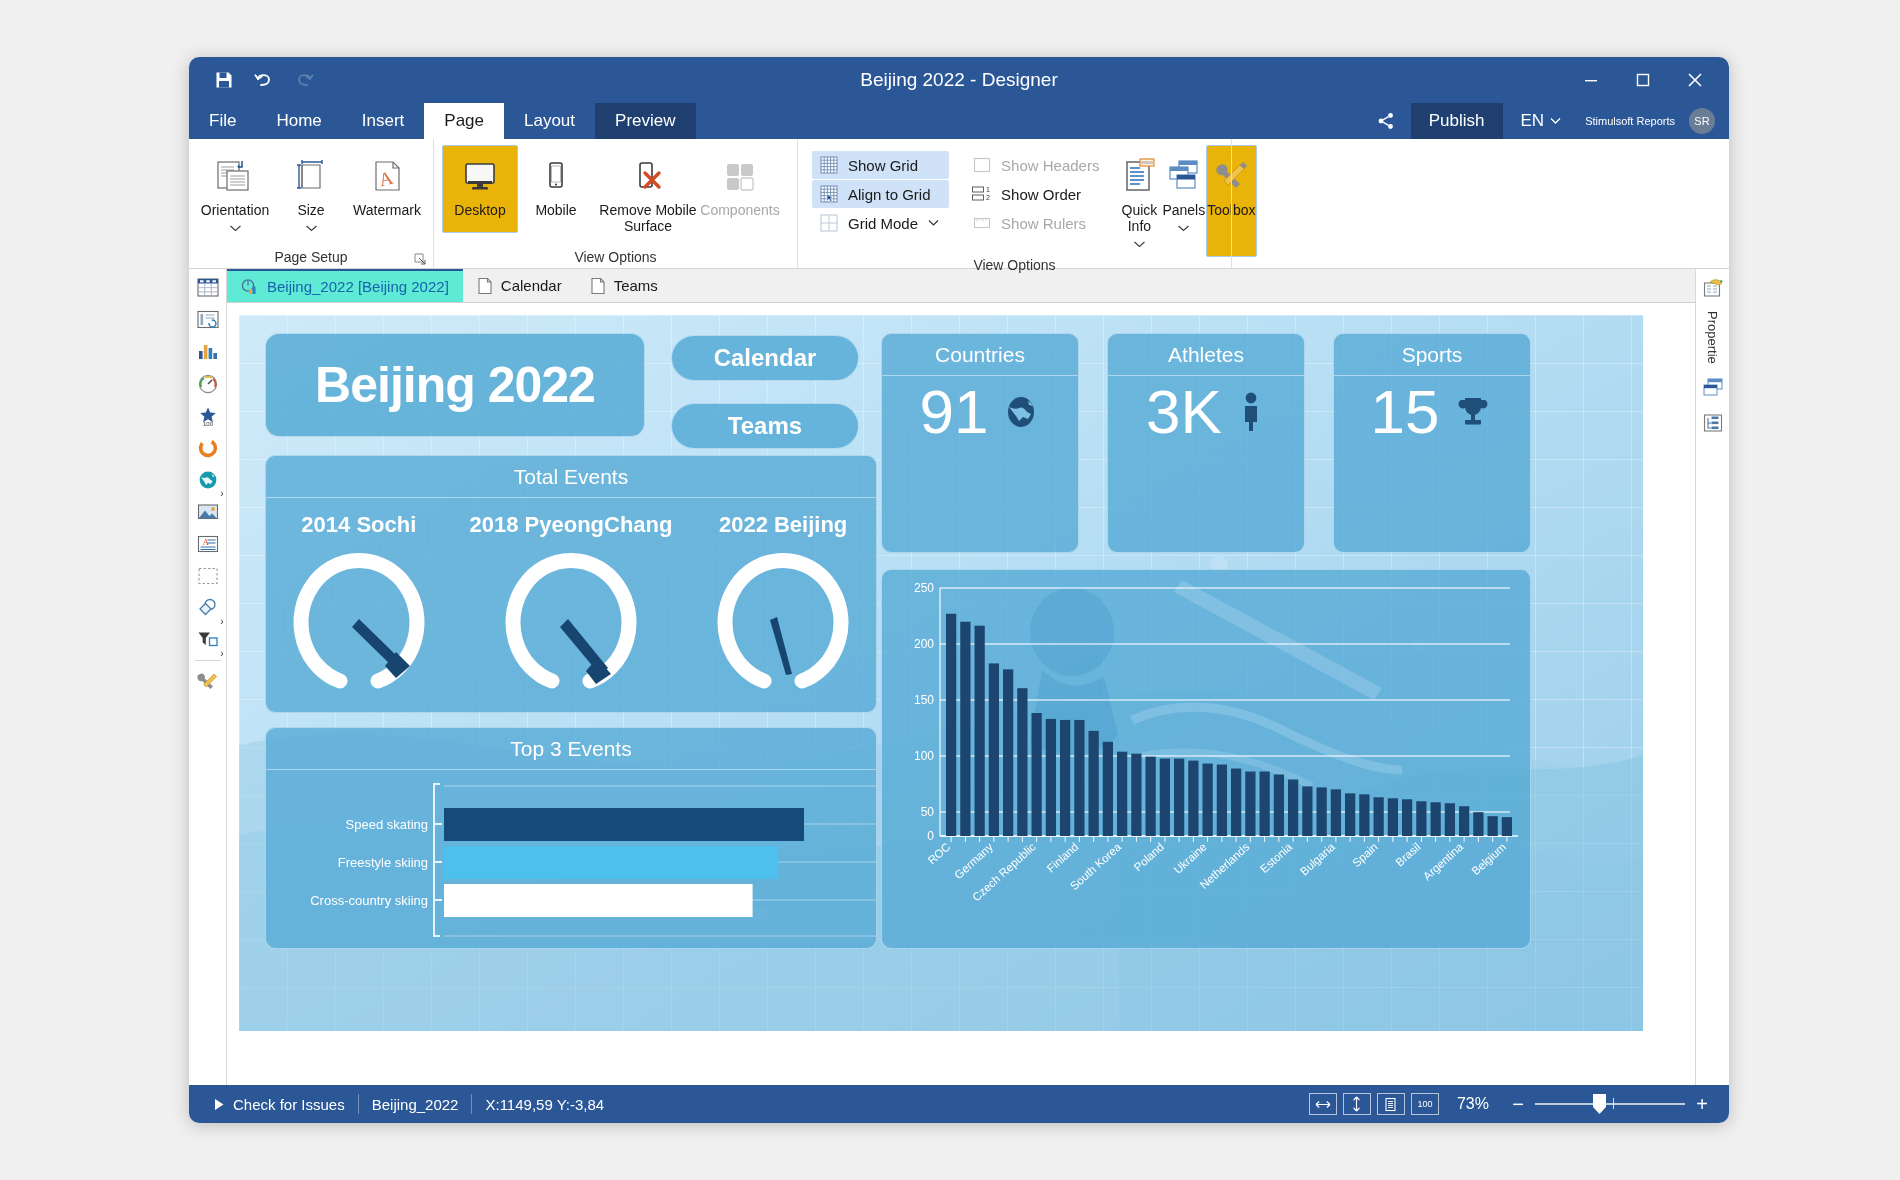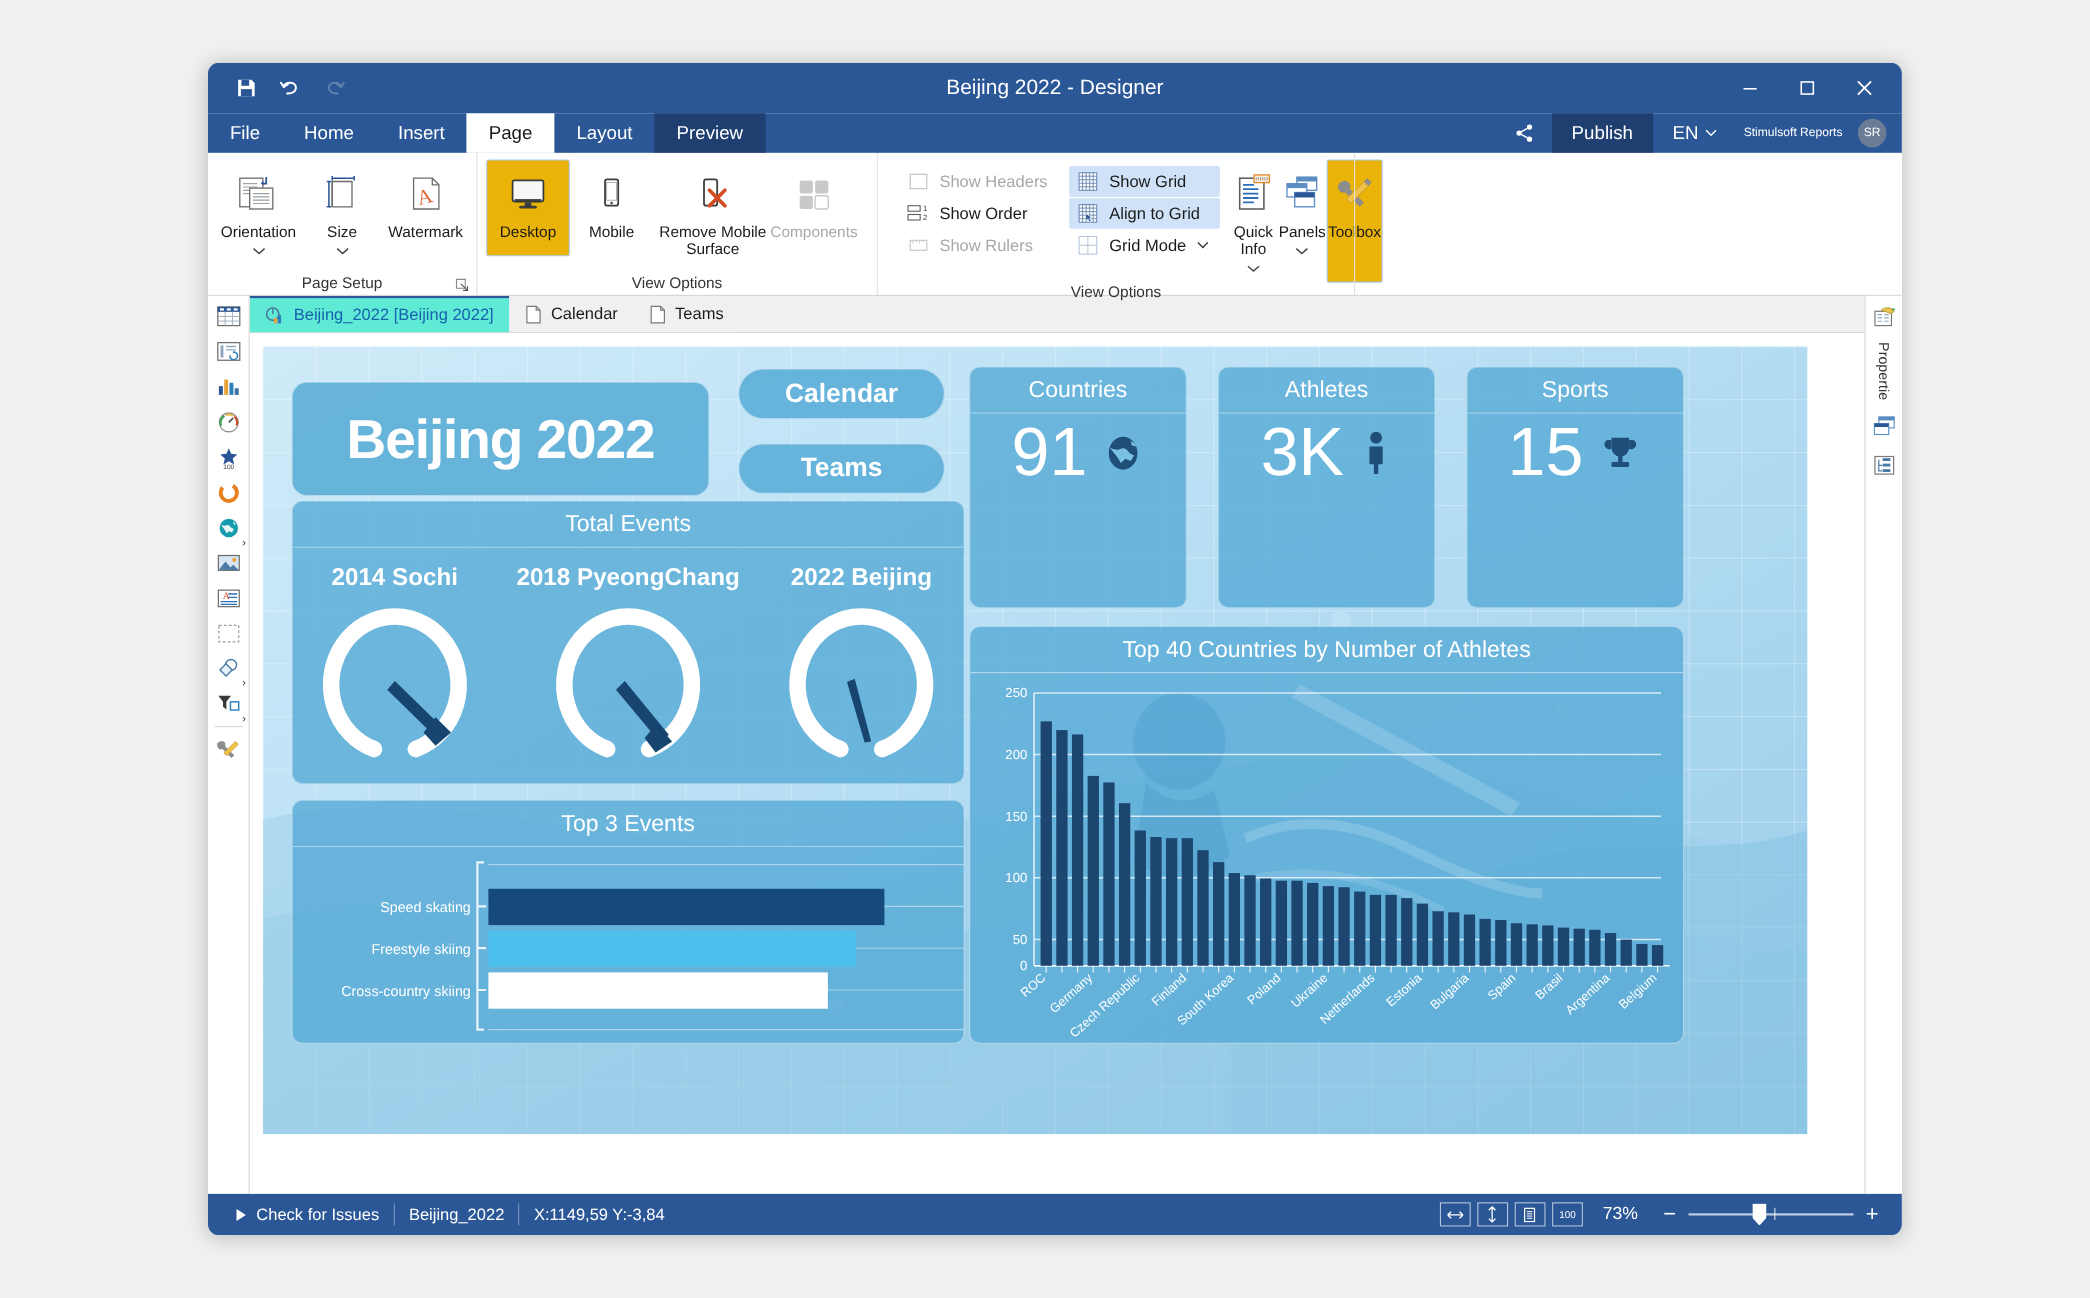--- a/index.html
+++ b/index.html
@@ -148,21 +148,21 @@
     border-radius: 10px;
     border: 1px solid rgba(255,255,255,0.45);
     overflow: hidden;
   }
   .panel-title {
     height: 42px; display:flex; align-items:center; justify-content:center;
     color:#fff; font-size: 21px; border-bottom: 1px solid rgba(255,255,255,0.45);
   }
   
   .banner {
-    position:absolute; left: 26px; top: 32px; width: 380px; height: 104px;
+    position:absolute; left: 26px; top: 18px; width: 380px; height: 104px;
     background: rgba(86,170,214,0.85); border-radius: 14px;
     border: 1px solid rgba(255,255,255,0.5);
     display:flex; align-items:center; justify-content:center;
   }
   .banner-text { color:#fff; font-size: 50px; font-weight: bold; letter-spacing: -1px;}
   .navbtn {
     position:absolute; width: 188px; height: 46px;
     background: rgba(86,170,214,0.85); border-radius: 23px;
     border: 1px solid rgba(255,255,255,0.5);
     display:flex; align-items:center; justify-content:center;
@@ -389,52 +389,20 @@
             </svg>
           </span>
           <span class="blabel">Components</span>
         </div>
       </div>
       <div class="rgroup-label">View Options</div>
     </div>
 
     <div class="rgroup" style="width:434px">
       <div class="rgroup-items">
-        <div class="chk-col" style="margin-left:6px">
-          <div class="chk-item disabled">
-            <span class="chk-ico">
-              <svg width="20" height="20" viewBox="0 0 20 20">
-                  <rect x="2.5" y="3.5" width="15" height="13" fill="#fff" stroke="#c8c8c8" stroke-width="1.2"></rect>
-                </svg>
-            </span>
-            <span>Show Headers</span>
-          </div>
-          <div class="chk-item">
-            <span class="chk-ico">
-              <svg width="22" height="20" viewBox="0 0 22 20">
-                <rect x="1.5" y="3" width="11" height="5" fill="#fff" stroke="#5f5f5f" stroke-width="1"></rect>
-                  <text x="15" y="8" font-size="7" fill="#333" font-family="Liberation Sans, sans-serif">1</text>
-                <rect x="1.5" y="11" width="11" height="5" fill="#fff" stroke="#5f5f5f" stroke-width="1"></rect>
-                  <text x="15" y="16" font-size="7" fill="#333" font-family="Liberation Sans, sans-serif">2</text>
-              </svg>
-            </span>
-            <span>Show Order</span>
-          </div>
-          <div class="chk-item disabled">
-            <span class="chk-ico">
-              <svg width="20" height="20" viewBox="0 0 20 20">
-                  <rect x="2.5" y="5.5" width="15" height="9" fill="#fff" stroke="#c8c8c8" stroke-width="1.1"></rect>
-              <g stroke="#c8c8c8" stroke-width="0.8">
-                    <path d="M5 5.5v3M8 5.5v2M11 5.5v3M14 5.5v2"></path>
-                  </g>
-                </svg>
-            </span>
-            <span>Show Rulers</span>
-          </div>
-        </div>
         <div class="chk-col">
           <div class="chk-item on">
             <span class="chk-ico">
               <svg width="20" height="20" viewBox="0 0 20 20">
                   <rect x="2" y="2" width="16" height="16" fill="#fff" stroke="#6f8cb4" stroke-width="1"></rect>
               <g stroke="#6f8cb4" stroke-width="0.9">
                     <path d="M5.2 2v16M8.4 2v16M11.6 2v16M14.8 2v16M2 5.2h16M2 8.4h16M2 11.6h16M2 14.8h16"></path>
                   </g>
                 </svg>
             </span>
@@ -460,20 +428,52 @@
                     <path d="M10 2v16M2 10h16"></path>
                   </g>
                 </svg>
             </span>
             <span>Grid Mode</span>
             <span style="margin-left:2px">
               <svg width="11" height="8" viewBox="0 0 11 8">
                   <path d="M1 1.5 L5.5 6 L10 1.5" stroke="#333" stroke-width="1.2" fill="none"></path>
                 </svg>
             </span>
+          </div>
+        </div>
+        <div class="chk-col" style="margin-left:6px">
+          <div class="chk-item disabled">
+            <span class="chk-ico">
+              <svg width="20" height="20" viewBox="0 0 20 20">
+                  <rect x="2.5" y="3.5" width="15" height="13" fill="#fff" stroke="#c8c8c8" stroke-width="1.2"></rect>
+                </svg>
+            </span>
+            <span>Show Headers</span>
+          </div>
+          <div class="chk-item">
+            <span class="chk-ico">
+              <svg width="22" height="20" viewBox="0 0 22 20">
+                <rect x="1.5" y="3" width="11" height="5" fill="#fff" stroke="#5f5f5f" stroke-width="1"></rect>
+                  <text x="15" y="8" font-size="7" fill="#333" font-family="Liberation Sans, sans-serif">1</text>
+                <rect x="1.5" y="11" width="11" height="5" fill="#fff" stroke="#5f5f5f" stroke-width="1"></rect>
+                  <text x="15" y="16" font-size="7" fill="#333" font-family="Liberation Sans, sans-serif">2</text>
+              </svg>
+            </span>
+            <span>Show Order</span>
+          </div>
+          <div class="chk-item disabled">
+            <span class="chk-ico">
+              <svg width="20" height="20" viewBox="0 0 20 20">
+                  <rect x="2.5" y="5.5" width="15" height="9" fill="#fff" stroke="#c8c8c8" stroke-width="1.1"></rect>
+              <g stroke="#c8c8c8" stroke-width="0.8">
+                    <path d="M5 5.5v3M8 5.5v2M11 5.5v3M14 5.5v2"></path>
+                  </g>
+                </svg>
+            </span>
+            <span>Show Rulers</span>
           </div>
         </div>
         <div class="big-btn" style="margin-left:4px">
           <span class="bicon">
             <svg width="42" height="42" viewBox="0 0 42 42">
               <rect x="9" y="7" width="22" height="28" fill="#fff" stroke="#5b5b5b" stroke-width="1.4"></rect>
               <g stroke="#2b6fb8" stroke-width="1.6">
                   <path d="M12 13h10M12 17h14M12 21h14M12 25h14M12 29h10"></path>
                 </g>
               <rect x="22" y="4" width="14" height="7" fill="#fdf0dc" stroke="#e08a2e" stroke-width="1.2"></rect>
@@ -778,21 +778,20 @@
               <rect x="150" y="76" width="334.3" height="33" fill="#4ec0ee"></rect>
               <rect x="150" y="114" width="308.6" height="33" fill="#ffffff"></rect>
               <text x="134" y="59" text-anchor="end" fill="#ffffff" font-size="13" font-family="Liberation Sans, sans-serif">Speed skating</text>
               <text x="134" y="97" text-anchor="end" fill="#ffffff" font-size="13" font-family="Liberation Sans, sans-serif">Freestyle skiing</text>
               <text x="134" y="135" text-anchor="end" fill="#ffffff" font-size="13" font-family="Liberation Sans, sans-serif">Cross-country skiing</text>
             </svg>
           </div>
         </div>
 
         <div class="panel" style="left:642px;top:254px;width:650px;height:380px;">
-          <div class="panel-title">Top 40 Countries by Number of Athletes</div>
           <div class="chart-wrap">
             <svg width="650" height="338" viewBox="0 0 650 338">
 
               <g opacity="0.22">
                 <ellipse cx="190" cy="62" rx="42" ry="44" fill="#2f87be"></ellipse>
                 <path d="M160 100 q30 28 62 6 l14 60 q-40 36 -88 6 z" fill="#2f87be"></path>
                 <path d="M300 10 L500 118 L492 130 L292 22 Z" fill="#d9eefa"></path>
                 <path d="M250 150 q70 -30 150 10 t120 40" stroke="#d9eefa" stroke-width="9" fill="none"></path>
                 <path d="M260 186 q80 -16 170 30" stroke="#bfe2f5" stroke-width="7" fill="none"></path>
               </g>

